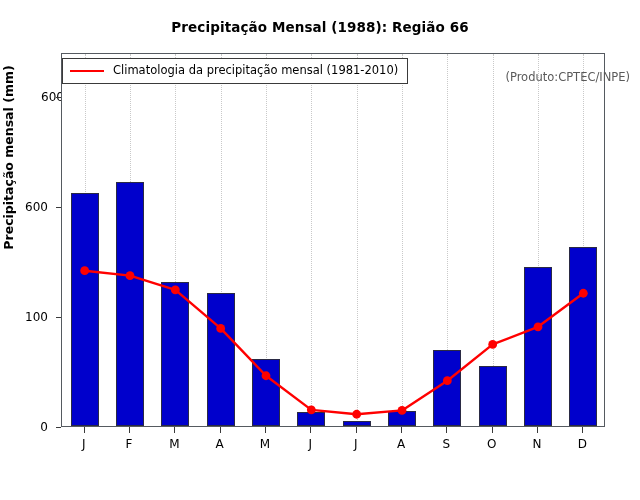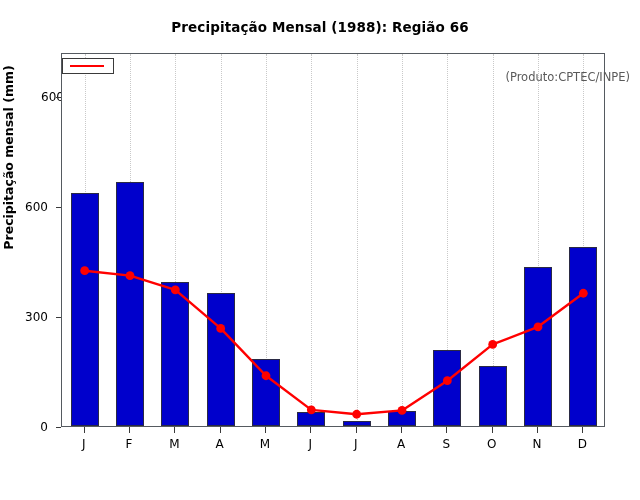--- a/index.html
+++ b/index.html
@@ -164,21 +164,21 @@
 
 <div id="figure">
 
   <div id="chart-title">Precipitação Mensal (1988): Região 66</div>
 
   <div id="ylabel">Precipitação mensal (mm)</div>
 
   <div id="y-axis">
       <div class="ytick-label" style="top: 427px; left: 8px; width: 40px;">0</div>
       <div class="ytick-mark" style="top: 427px; left: 56px;"></div>
-      <div class="ytick-label" style="top: 317px; left: 8px; width: 40px;">300</div>
+      <div class="ytick-label" style="top: 317px; left: 8px; width: 40px;">100</div>
       <div class="ytick-mark" style="top: 317px; left: 56px;"></div>
       <div class="ytick-label" style="top: 207px; left: 8px; width: 40px;">600</div>
       <div class="ytick-mark" style="top: 207px; left: 56px;"></div>
       <div class="ytick-label" style="top: 97px; left: 24px; width: 40px;">600</div>
       <div class="ytick-mark" style="top: 97px; left: 56px;"></div>
     </div>
 
   <div id="plot-area">
     <div id="grid-layer">
         <div class="gridline-v" style="left: 22.6667px;"></div>
@@ -252,17 +252,18 @@
       <div class="xtick-label" style="left: 491.667px; top: 437px;">O</div>
       <div class="xtick-mark" style="left: 537px; top: 427px;"></div>
       <div class="xtick-label" style="left: 537px; top: 437px;">N</div>
       <div class="xtick-mark" style="left: 582.333px; top: 427px;"></div>
       <div class="xtick-label" style="left: 582.333px; top: 437px;">D</div>
     </div>
 
 
   <div id="legend">
     <span id="legend-swatch" style="border-top-color: rgb(255, 0, 0);"></span>
+    <span id="legend-label">Climatologia da precipitação mensal (1981-2010)</span>
   </div>
 
   <div id="producer-note" style="color: rgb(90, 90, 90);">(Produto:CPTEC/INPE)</div>
 
 </div>
 
 </body></html>

